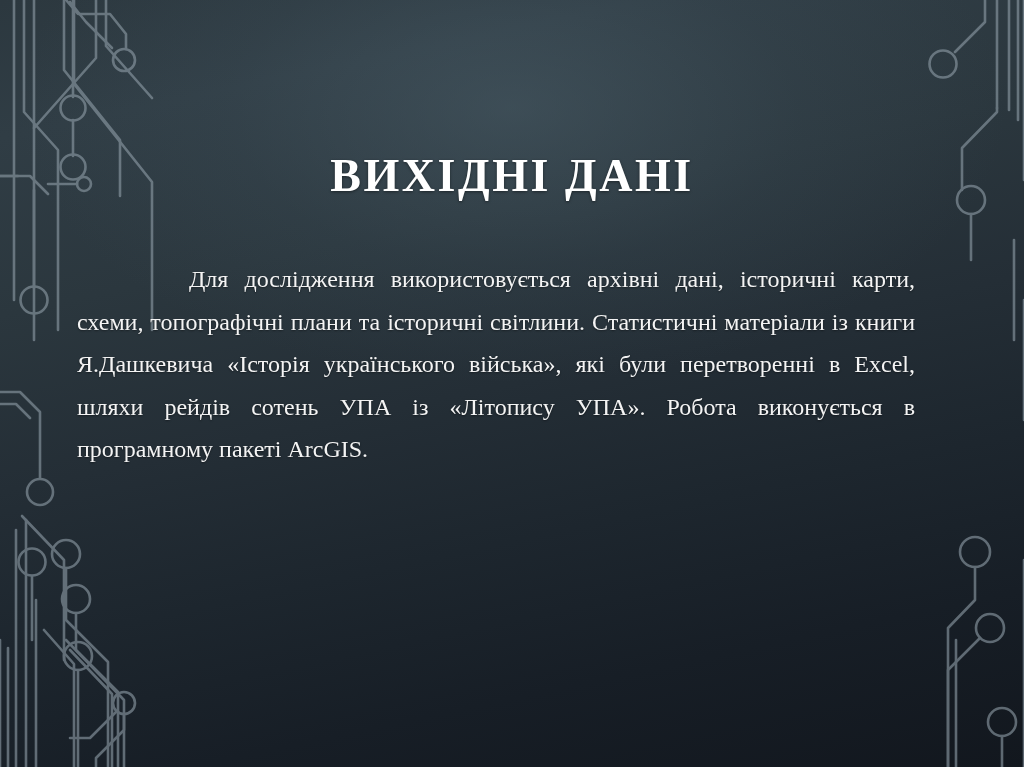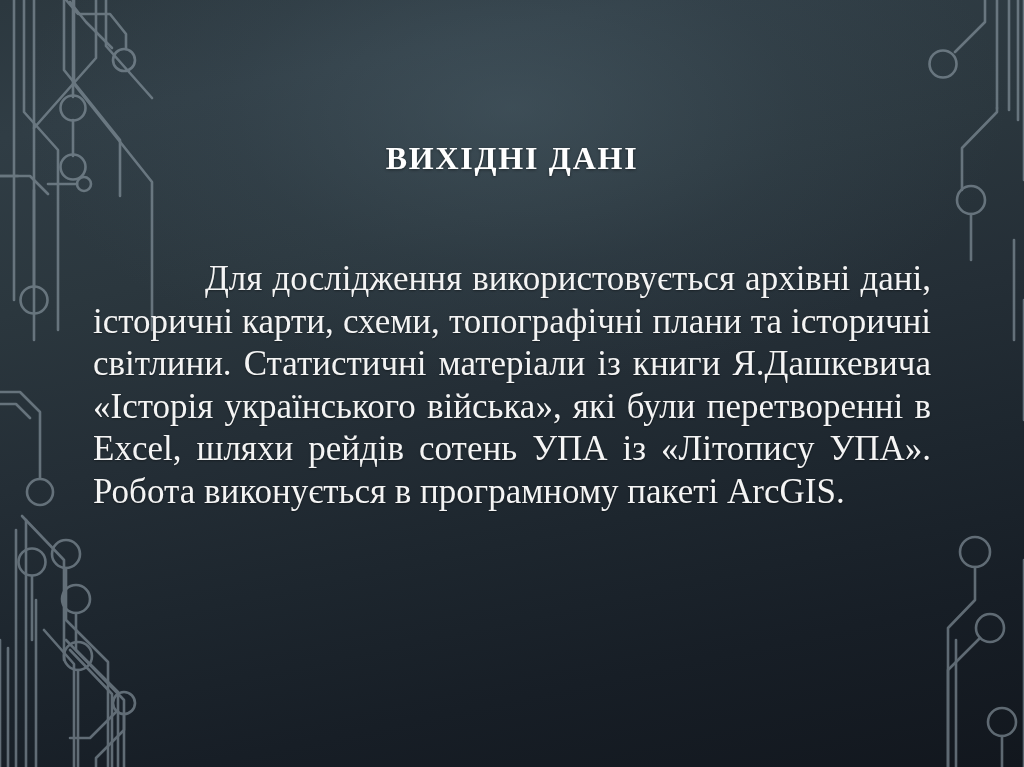--- a/index.html
+++ b/index.html
@@ -76,35 +76,35 @@
     z-index: 3;
   }
 
   #slide-title {
     position: absolute;
     left: 0;
     right: 0;
     top: 120px;
     text-align: center;
     color: #ffffff;
-    font-size: 32px;
+    font-size: 46px;
     font-weight: bold;
     letter-spacing: 0.055em;
     text-transform: uppercase;
     line-height: 1.1;
     text-shadow: 0 1px 3px rgba(0,0,0,0.45);
   }
 
   #body-text {
     position: absolute;
-    left: 93px;
+    left: 77px;
     top: 258px;
     width: 838px;
     color: #f4f4f4;
-    font-size: 35px;
+    font-size: 24px;
     line-height: 42.6px;
     text-align: justify;
     text-indent: 112px;
     text-shadow: 0 1px 2px rgba(0,0,0,0.40);
     hyphens: none;
   }
 </style>
 </head>
 <body>
 

